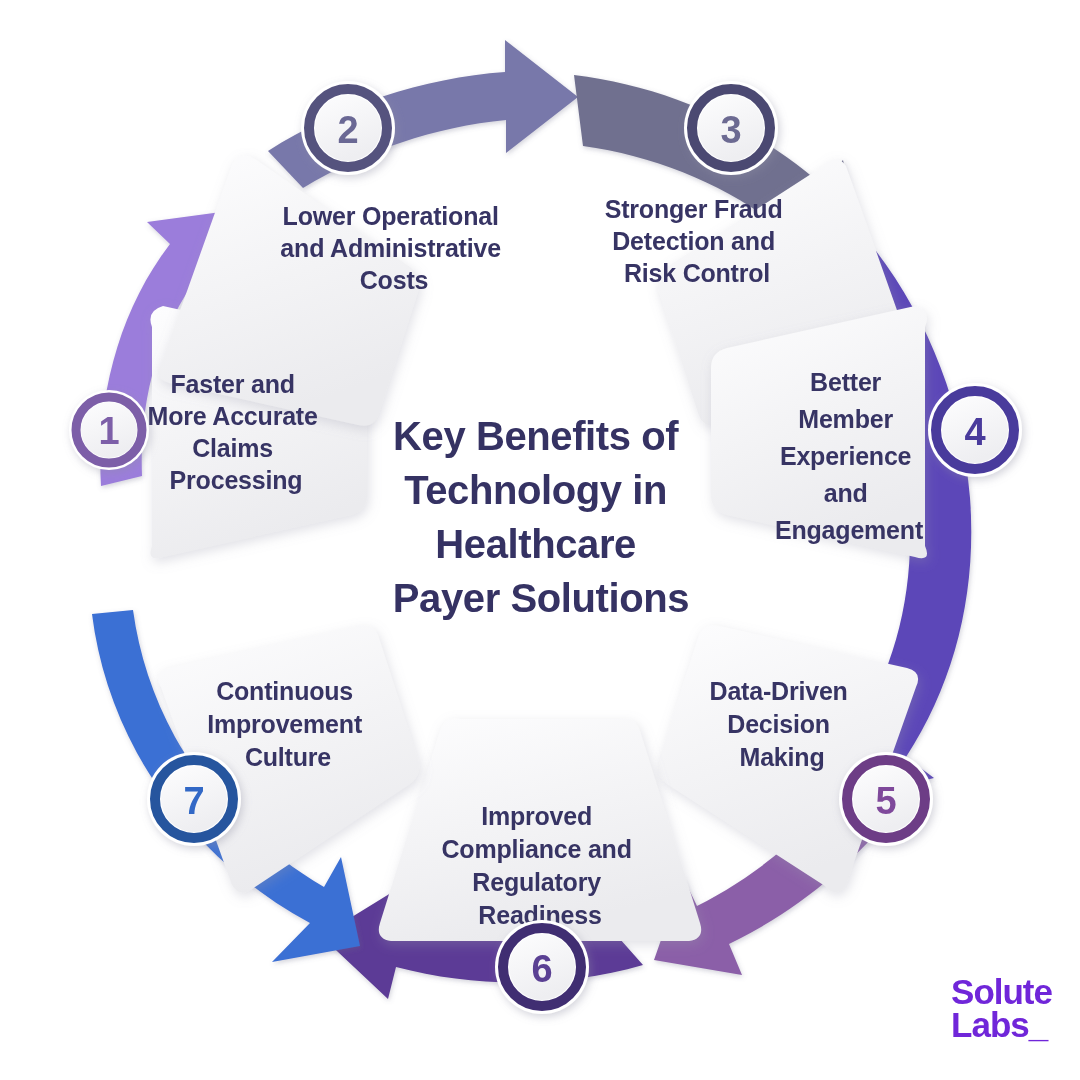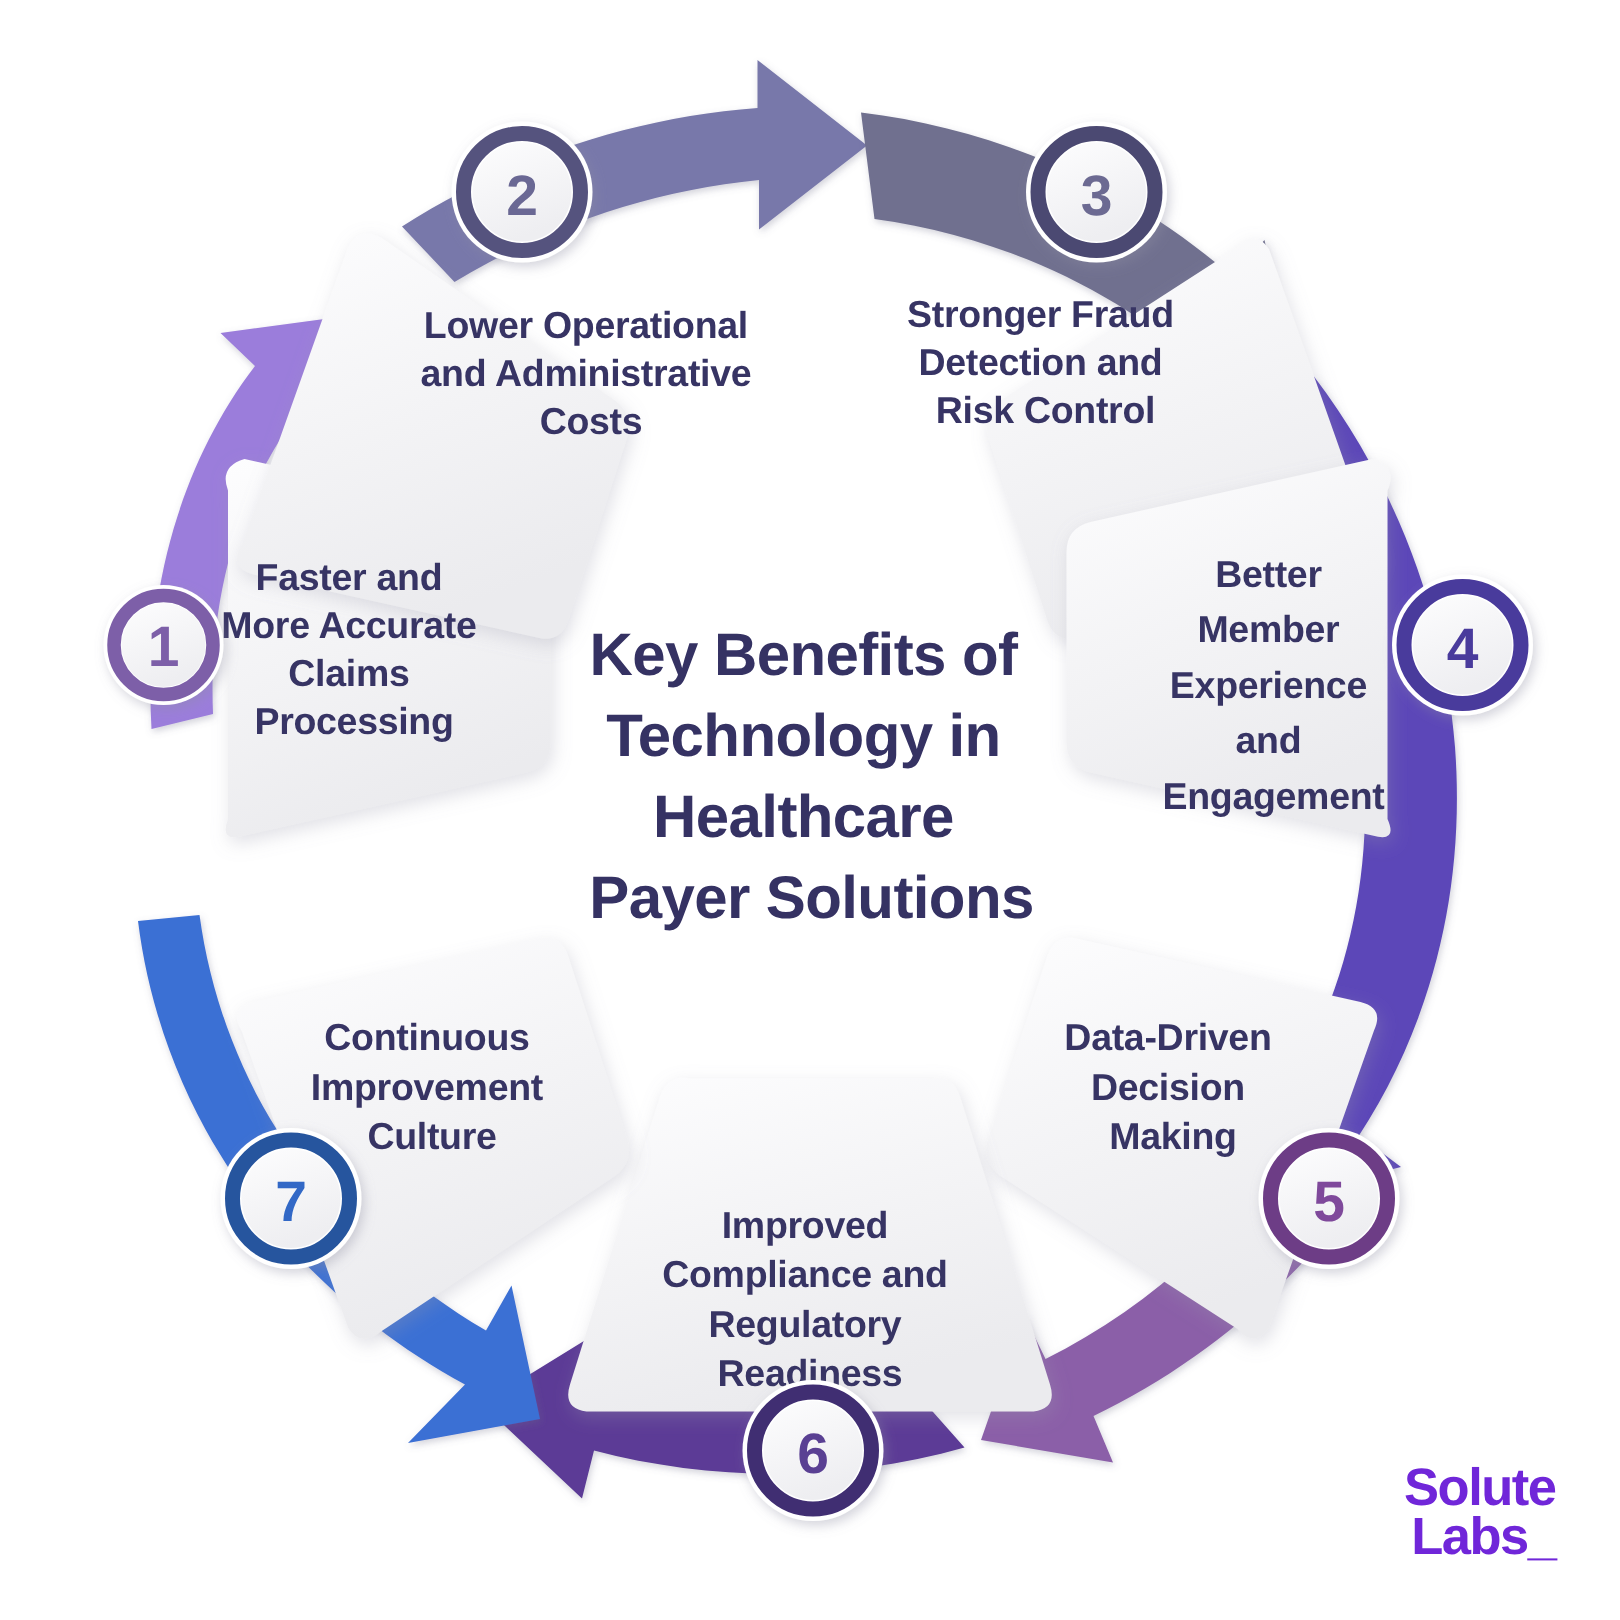--- a/index.html
+++ b/index.html
@@ -41,23 +41,23 @@
     fill: #353263;
     letter-spacing: -0.4px;
   }
   .badge-num {
     font-family: "Liberation Sans", sans-serif;
     font-weight: bold;
     font-size: 38px;
   }
   .logo-wrap {
     position: absolute;
-    right: 43px;
+    right: 28px;
     bottom: 38px;
-    text-align: right;
+    text-align: left;
     line-height: 0.96;
   }
   .logo-line {
     font-family: "Liberation Sans", sans-serif;
     font-weight: bold;
     font-size: 35px;
     color: #7026d9;
     letter-spacing: -1px;
     display: block;
     white-space: nowrap;

